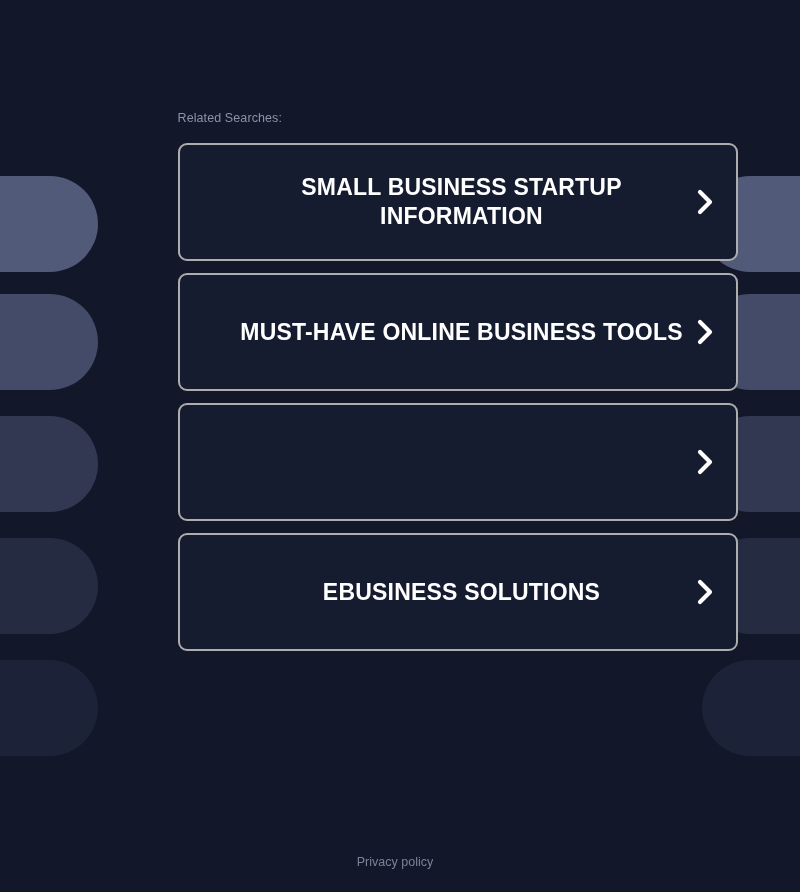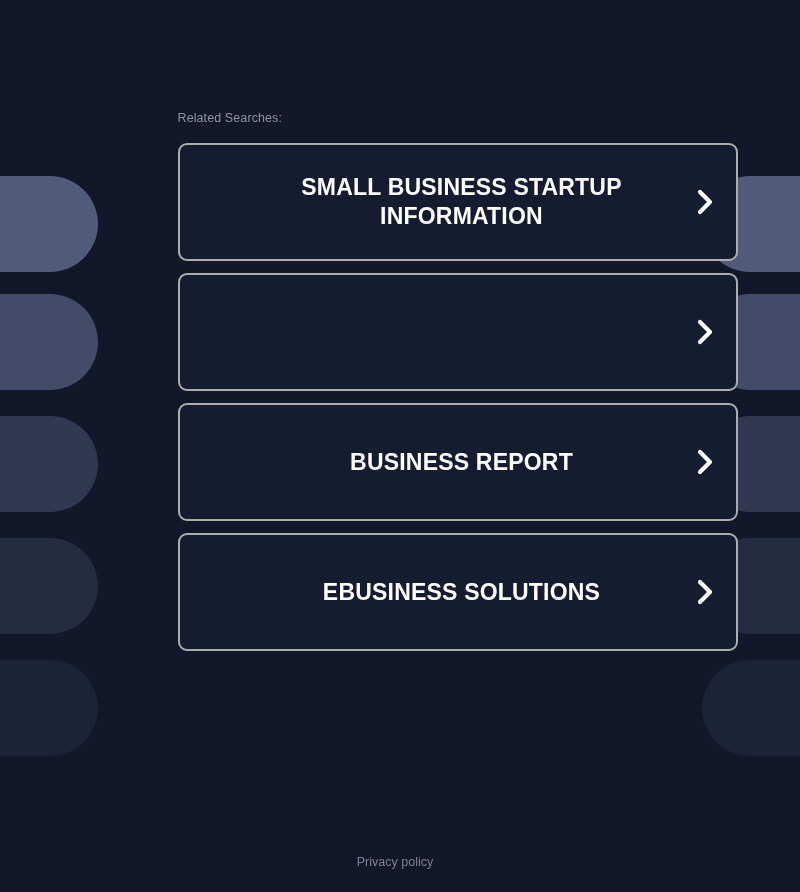--- a/index.html
+++ b/index.html
@@ -138,29 +138,29 @@
     <span class="card-label">SMALL BUSINESS STARTUP INFORMATION</span>
     <span class="chevron">
       <svg viewBox="0 0 22 30" width="22" height="30" aria-hidden="true">
         <path d="M6 5 L16 15 L6 25" fill="none" stroke="#ffffff" stroke-width="4.2" stroke-linecap="round" stroke-linejoin="round"></path>
       </svg>
     </span>
   </div>
 
 
   <div class="card">
+    <span class="card-label">MUST-HAVE ONLINE BUSINESS TOOLS</span>
     <span class="chevron">
       <svg viewBox="0 0 22 30" width="22" height="30" aria-hidden="true">
         <path d="M6 5 L16 15 L6 25" fill="none" stroke="#ffffff" stroke-width="4.2" stroke-linecap="round" stroke-linejoin="round"></path>
       </svg>
     </span>
   </div>
 
   <div class="card">
-    <span class="card-label">BUSINESS REPORT</span>
     <span class="chevron">
       <svg viewBox="0 0 22 30" width="22" height="30" aria-hidden="true">
         <path d="M6 5 L16 15 L6 25" fill="none" stroke="#ffffff" stroke-width="4.2" stroke-linecap="round" stroke-linejoin="round"></path>
       </svg>
     </span>
   </div>
 
   <div class="card">
     <span class="card-label">EBUSINESS SOLUTIONS</span>
     <span class="chevron">

